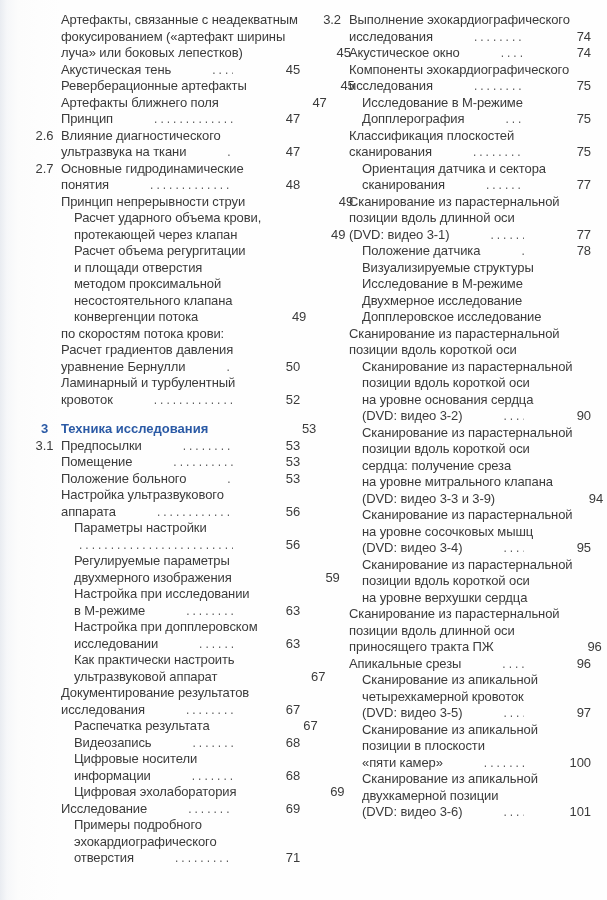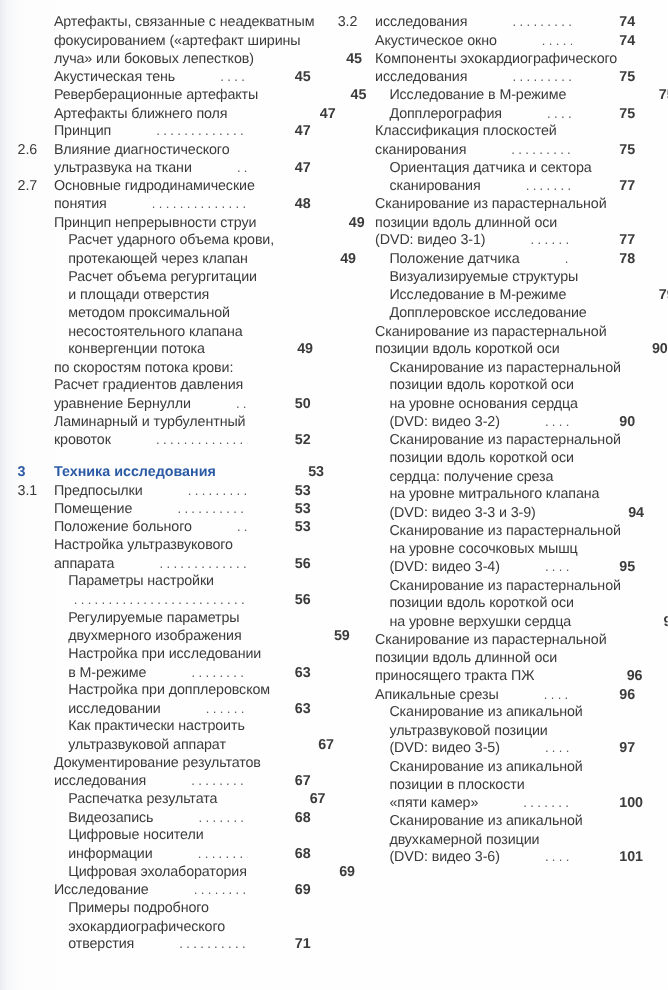--- a/index.html
+++ b/index.html
@@ -17,30 +17,31 @@
     padding:12px 16px 0 16px;
     display:flex;
     color:#3b3b3b;
   }
   .col{
     box-sizing:border-box;
     font-size:13px;
     line-height:16.5px;
     letter-spacing:-0.1px;
   }
-  .col-left{width:276px;margin-right:15px;}
+  .col-left{width:276px;margin-right:15px;margin-left:12px;}
   .col-right{width:280px;}
   .entry{
     display:grid;
     grid-template-columns:33px 1fr;
   }
   .col-right .entry{grid-template-columns:34px 1fr;}
   .num{
     grid-column:1;
     white-space:nowrap;
+    text-align:center;
   }
   .body{grid-column:2;min-width:0;}
   .entry.lvl2 .body{padding-left:13px;}
   .line{white-space:nowrap;}
   .line.last{
     display:flex;
     align-items:baseline;
     gap:36px;
   }
   .txt{white-space:nowrap;flex:0 0 auto;}
@@ -52,21 +53,21 @@
     color:#5a5a5a;
   }
   .leader::after{
     content:"...................................................................";
     letter-spacing:3px;
     font-size:12px;
   }
   .pageno{
     flex:0 0 auto;
     min-width:24px;
-    font-weight:bold;
+    text-align:right;
   }
   .entry.section{margin-top:13px;}
   .entry.section .num,
   .entry.section .txt{
     color:var(--accent,#2b5aa5);
     font-weight:bold;
     letter-spacing:0;
   }
 </style>
 </head>
@@ -383,20 +384,21 @@
             <span class="leader"></span>
             <span class="pageno">71</span>
           </div>
         </div>
       </div>
     </div>
   <div class="col col-right" id="col-right">
       <div class="entry lvl1">
         <div class="num">3.2</div>
         <div class="body">
+          <div class="line"><span class="txt">Выполнение эхокардиографического</span></div>
           <div class="line last">
             <span class="txt">исследования</span>
             <span class="leader"></span>
             <span class="pageno">74</span>
           </div>
         </div>
       </div>
       <div class="entry lvl1">
         <div class="num"></div>
         <div class="body">
@@ -492,20 +494,30 @@
           </div>
         </div>
       </div>
       <div class="entry lvl2">
         <div class="num"></div>
         <div class="body">
           <div class="line last">
             <span class="txt">Исследование в М-режиме</span>
             <span class="leader"></span>
             <span class="pageno">79</span>
+          </div>
+        </div>
+      </div>
+      <div class="entry lvl2">
+        <div class="num"></div>
+        <div class="body">
+          <div class="line last">
+            <span class="txt">Двухмерное исследование</span>
+            <span class="leader"></span>
+            <span class="pageno">88</span>
           </div>
         </div>
       </div>
       <div class="entry lvl2">
         <div class="num"></div>
         <div class="body">
           <div class="line last">
             <span class="txt">Допплеровское исследование</span>
             <span class="leader"></span>
             <span class="pageno">89</span>
@@ -593,21 +605,21 @@
             <span class="txt">Апикальные срезы</span>
             <span class="leader"></span>
             <span class="pageno">96</span>
           </div>
         </div>
       </div>
       <div class="entry lvl2">
         <div class="num"></div>
         <div class="body">
           <div class="line"><span class="txt">Сканирование из апикальной</span></div>
-          <div class="line"><span class="txt">ультразвуковой позиции</span></div>
+          <div class="line"><span class="txt">четырехкамерной кровоток</span></div>
           <div class="line last">
             <span class="txt">(DVD: видео 3-5)</span>
             <span class="leader"></span>
             <span class="pageno">97</span>
           </div>
         </div>
       </div>
       <div class="entry lvl2">
         <div class="num"></div>
         <div class="body">

